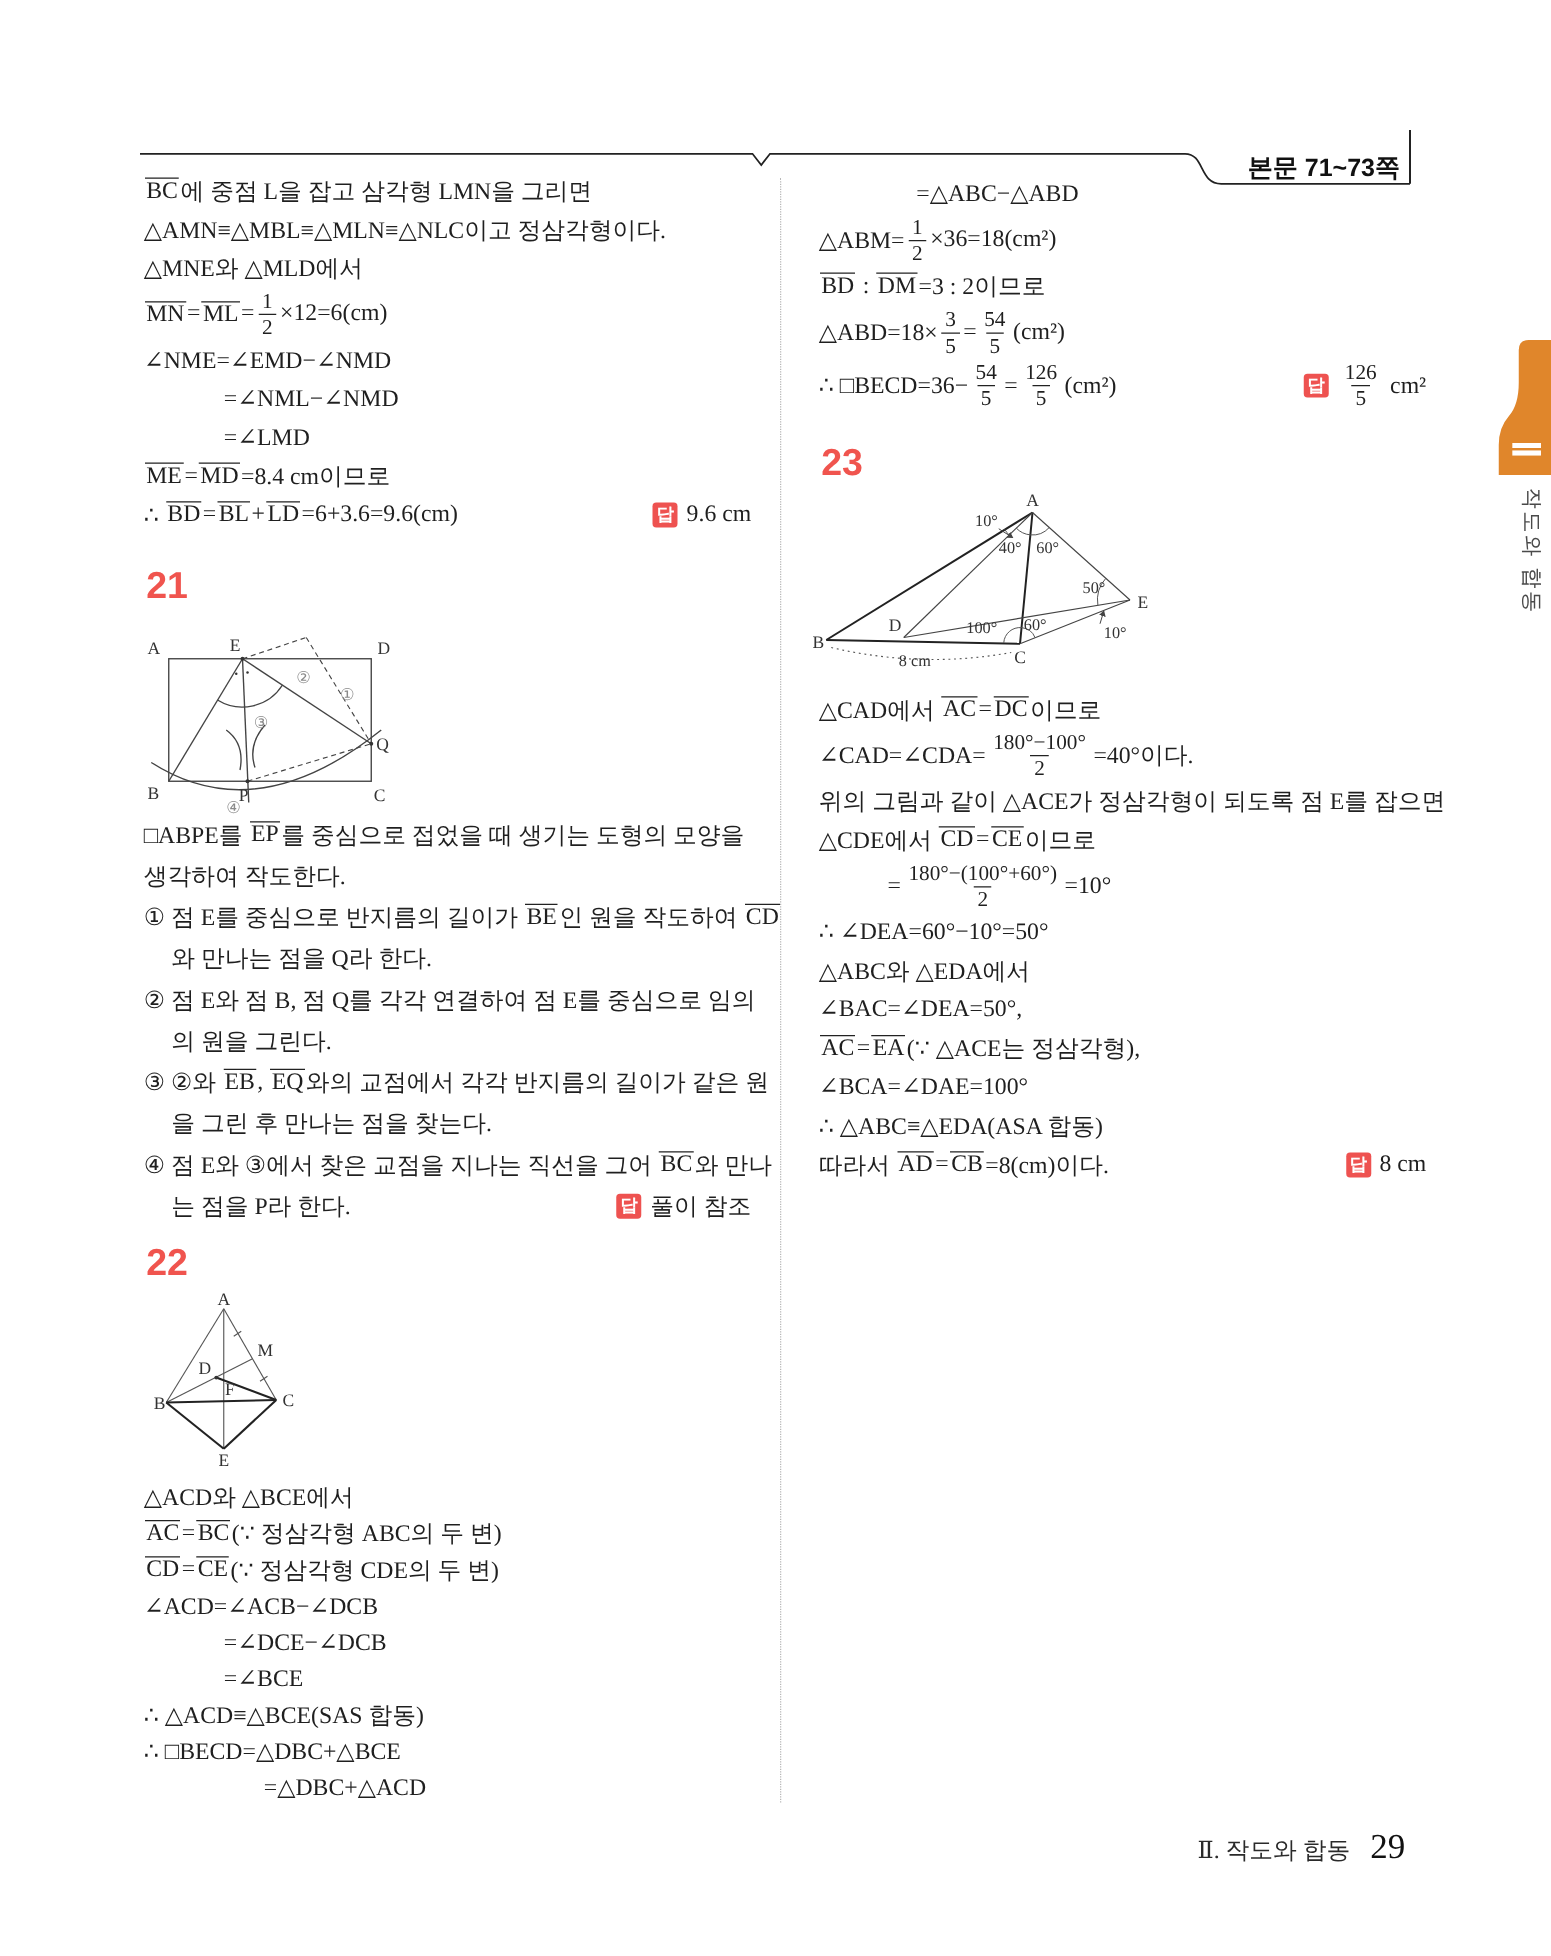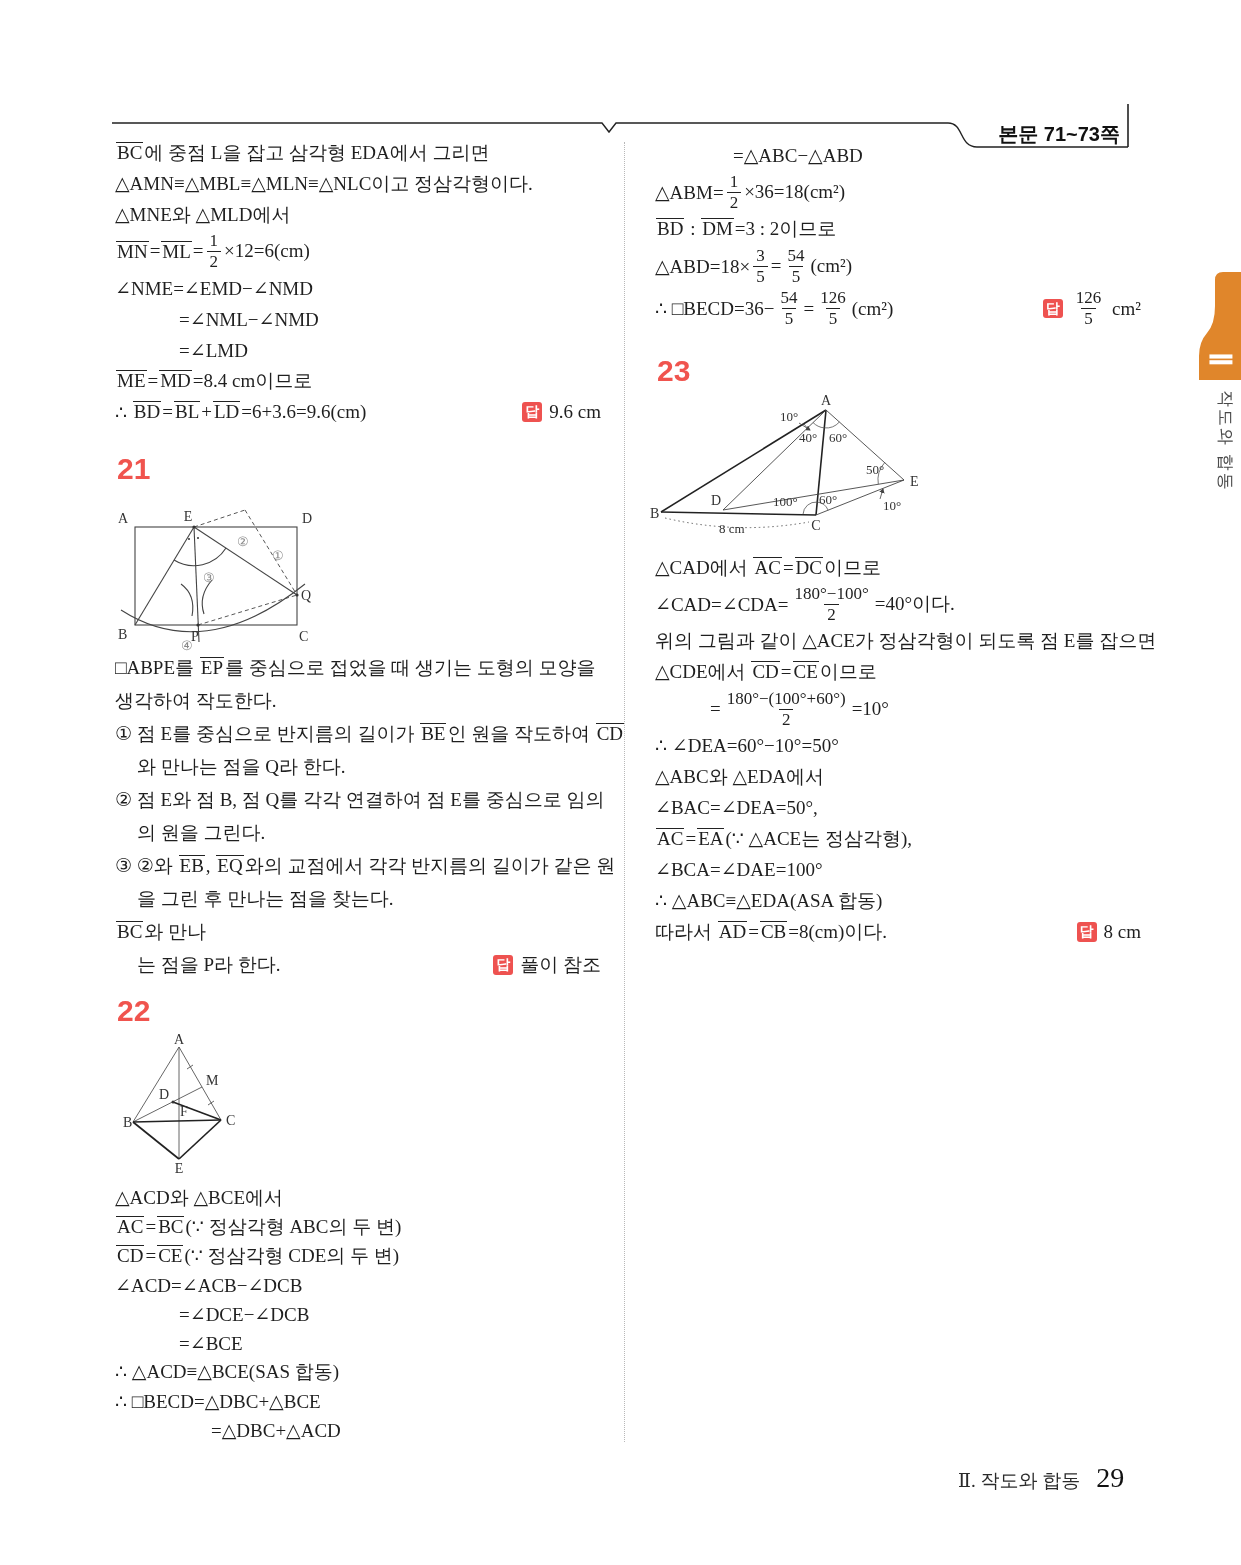--- a/index.html
+++ b/index.html
@@ -62,21 +62,21 @@
   </svg>
 
   <div class="divider"></div>
 
   <div id="col-left" class="col">
 
     <div class="lines">
         <div class="mline">
           <span class="segs">
             <span class="ov">BC</span>
-            <span class="txt">에 중점 L을 잡고 삼각형 EDA에서 그리면</span>
+            <span class="txt">에 중점 L을 잡고 삼각형 LMN을 그리면</span>
           </span>
         </div>
         <div class="mline">
           <span class="segs">
             <span class="txt">△AMN≡△MBL≡△MLN≡△NLC이고 정삼각형이다.</span>
           </span>
         </div>
         <div class="mline">
           <span class="segs">
             <span class="txt">△MNE와 △MLD에서</span>
@@ -220,20 +220,21 @@
             <span class="txt">와의 교점에서 각각 반지름의 길이가 같은 원</span>
           </span>
         </div>
         <div class="mline" style="padding-left: 22px;">
           <span class="segs">
             <span class="txt">을 그린 후 만나는 점을 찾는다.</span>
           </span>
         </div>
         <div class="mline">
           <span class="segs">
+            <span class="txt">④ 점 E와 ③에서 찾은 교점을 지나는 직선을 그어 </span>
             <span class="ov">BC</span>
             <span class="txt">와 만나</span>
           </span>
         </div>
         <div class="mline" style="padding-left: 22px;">
           <span class="segs">
             <span class="txt">는 점을 P라 한다.</span>
           </span>
           <span class="answer">
             <span class="badge">답</span>

